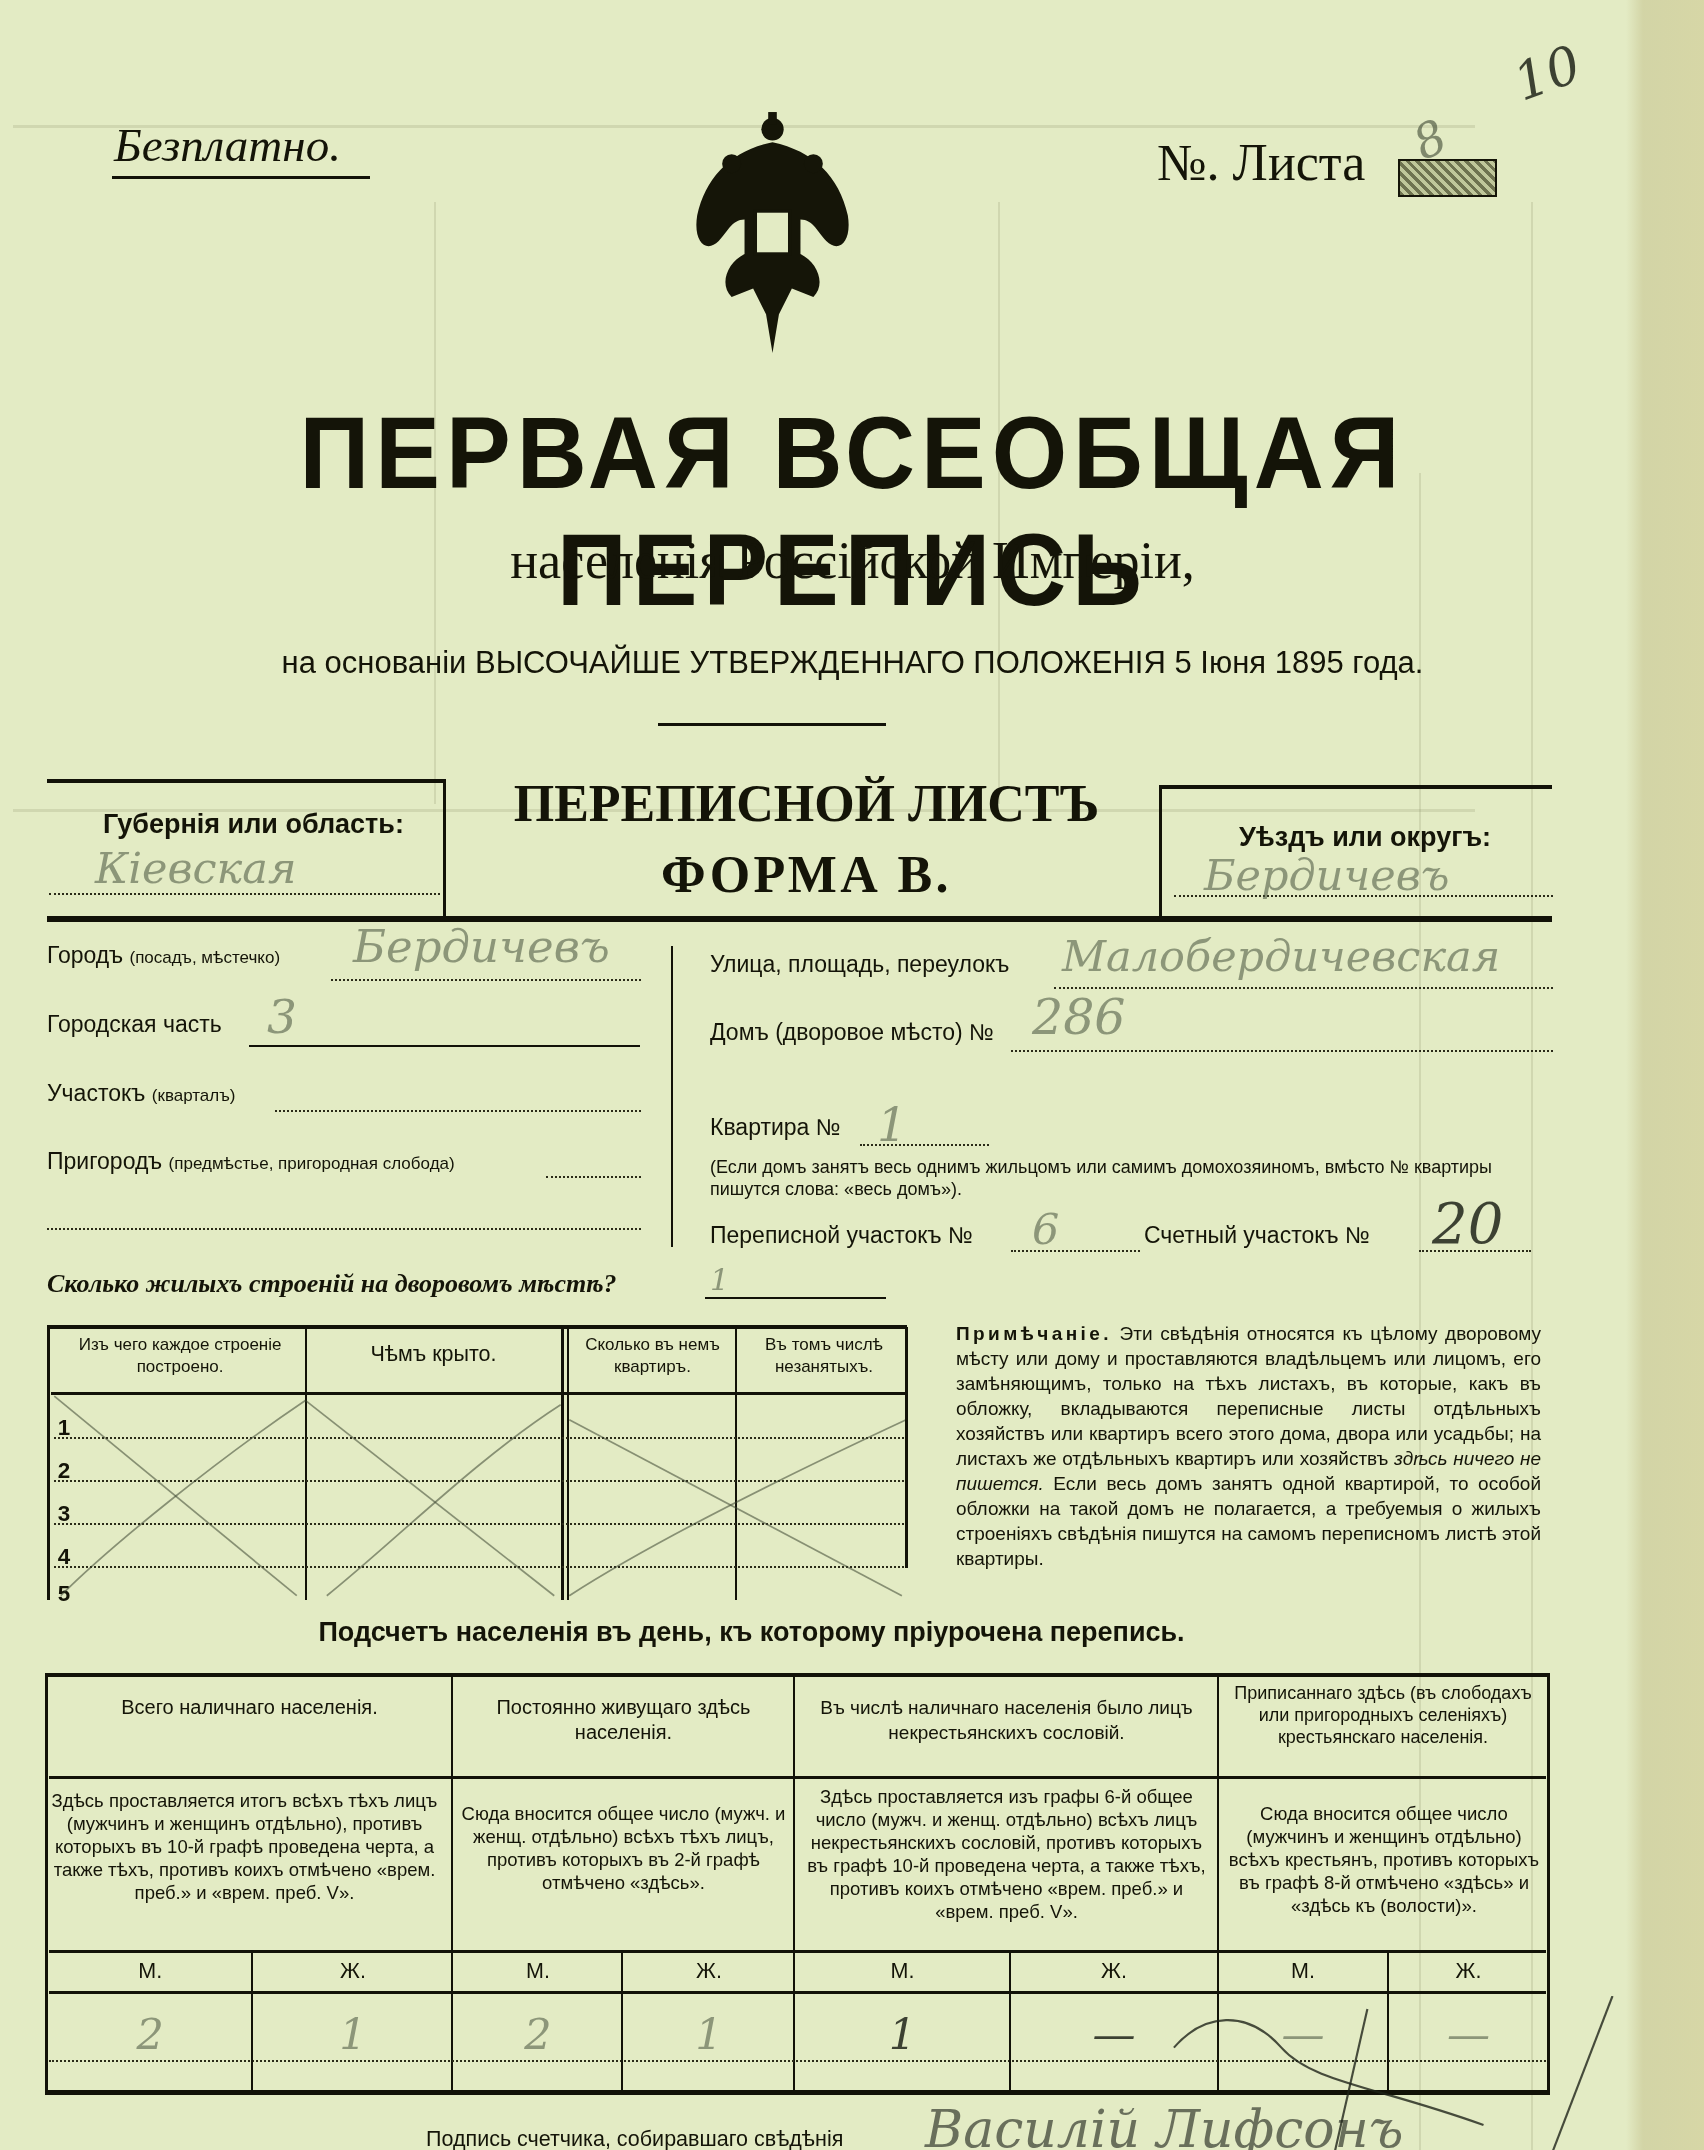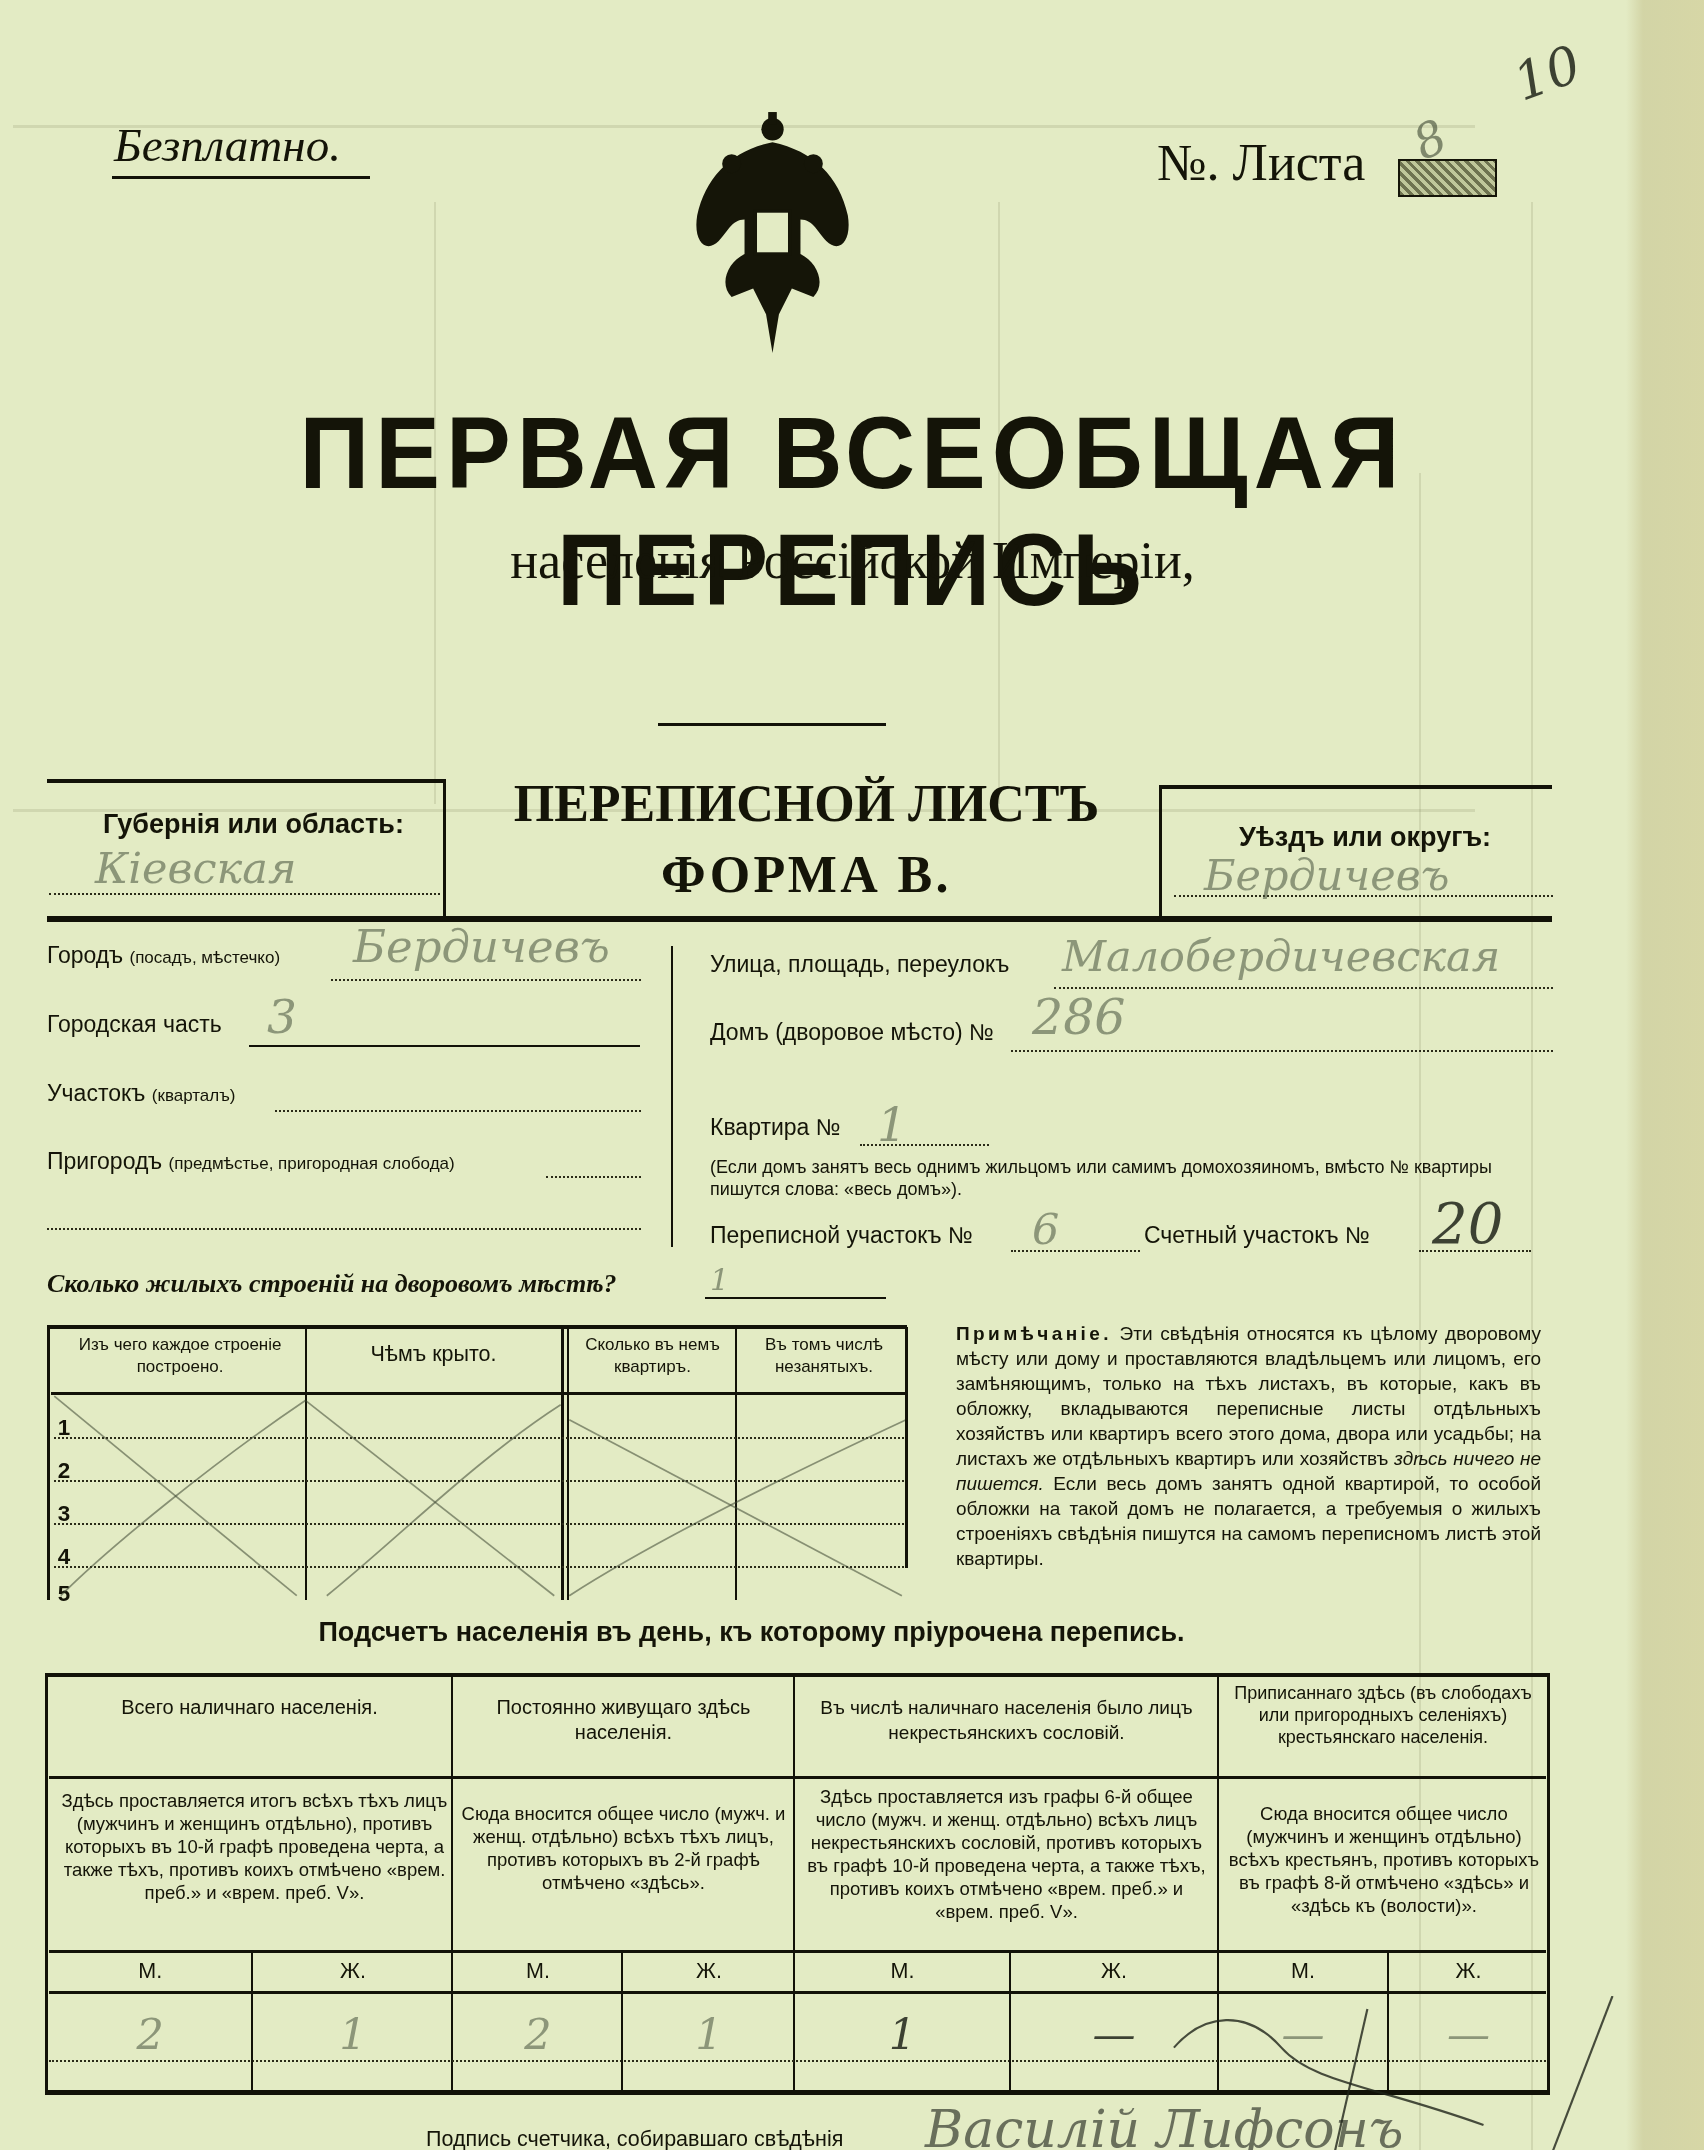--- a/index.html
+++ b/index.html
@@ -61,20 +61,21 @@
     </svg>
   </div>
 
   <div class="abs serif" style="left:1157px;top:133px;font-size:52px;">№. Листа</div>
   <div class="abs" style="left:1398px;top:159px;width:95px;height:34px;background:repeating-linear-gradient(45deg,#6e7350 0 3.4px,#bfc79a 3.4px 6.9px);border:2.6px solid #141408;"></div>
   <div class="abs ink" style="left:1415px;top:112px;font-size:47px;color:rgba(60,70,50,0.6);transform:rotate(-25deg);">8</div>
   <div class="abs ink" style="left:1514px;top:43px;font-size:52px;transform:rotate(-20deg);">10</div>
 
   <div class="abs" style="left:0;top:400px;width:1705px;text-align:center;font-size:97px;font-weight:bold;letter-spacing:6px;transform:scaleY(1.05);">ПЕРВАЯ ВСЕОБЩАЯ ПЕРЕПИСЬ</div>
   <div class="abs serif" style="left:0;top:531px;width:1705px;text-align:center;font-size:52px;">населенія Россійской Имперіи,</div>
+  <div class="abs" style="left:0;top:645px;width:1705px;text-align:center;font-size:31px;">на основаніи ВЫСОЧАЙШЕ УТВЕРЖДЕННАГО ПОЛОЖЕНІЯ 5 Іюня 1895 года.</div>
   <div class="hr" style="left:658px;top:723px;width:228px;height:3.4px;"></div>
 
   <div class="hr" style="left:47px;top:779px;width:396px;height:4.3px;"></div>
   <div class="hr" style="left:1161px;top:785px;width:391px;height:4.3px;"></div>
   <div class="vr" style="left:443px;top:779px;width:2.6px;height:142px;"></div>
   <div class="vr" style="left:1159px;top:785px;width:2.6px;height:135px;"></div>
   <div class="hr" style="left:47px;top:916px;width:1505px;height:6px;"></div>
 
   <div class="label" style="left:103px;top:809px;font-weight:bold;font-size:27px;">Губернія или область:</div>
   <div class="dot" style="left:49px;top:893px;width:391px;"></div>
@@ -188,21 +189,21 @@
     <div class="hr" style="left:4.3px;top:277px;width:1497px;height:2.6px;"></div>
     <div class="hr" style="left:4.3px;top:318px;width:1497px;height:2.6px;"></div>
     <div class="dot" style="left:4.3px;top:387px;width:1497px;"></div>
 
     <div class="vr" style="left:206px;top:277px;width:1.7px;height:140px;"></div>
     <div class="vr" style="left:576px;top:277px;width:1.7px;height:140px;"></div>
     <div class="vr" style="left:964px;top:277px;width:1.7px;height:140px;"></div>
     <div class="vr" style="left:1342px;top:277px;width:1.7px;height:140px;"></div>
 
     <div class="cell-head" style="left:13px;top:21.5px;width:383px;font-size:20px;">Всего наличнаго населенія.</div>
-    <div class="cell-text" style="left:16px;top:116px;width:387px;">Здѣсь проставляется итогъ всѣхъ тѣхъ лицъ (мужчинъ и женщинъ отдѣльно), противъ которыхъ въ 10-й графѣ проведена черта, а также тѣхъ, противъ коихъ отмѣчено «врем. преб.» и «врем. преб. V».</div>
+    <div class="cell-text" style="left:6px;top:116px;width:387px;">Здѣсь проставляется итогъ всѣхъ тѣхъ лицъ (мужчинъ и женщинъ отдѣльно), противъ которыхъ въ 10-й графѣ проведена черта, а также тѣхъ, противъ коихъ отмѣчено «врем. преб.» и «врем. преб. V».</div>
     <div class="mf" style="left:4.3px;top:286px;width:202px;">М.</div>
     <div class="mf" style="left:209px;top:286px;width:198px;">Ж.</div>
     <div class="mf hand" style="left:4.3px;top:336px;width:202px;font-size:43px;">2</div>
     <div class="mf hand" style="left:209px;top:336px;width:198px;font-size:43px;">1</div>
 
     <div class="cell-head" style="left:417px;top:21.5px;width:323px;font-size:20px;">Постоянно живущаго здѣсь населенія.</div>
     <div class="cell-text" style="left:415px;top:129px;width:327px;">Сюда вносится общее число (мужч. и женщ. отдѣльно) всѣхъ тѣхъ лицъ, противъ которыхъ въ 2-й графѣ отмѣчено «здѣсь».</div>
     <div class="mf" style="left:409px;top:286px;width:168px;">М.</div>
     <div class="mf" style="left:579px;top:286px;width:170px;">Ж.</div>
     <div class="mf hand" style="left:409px;top:336px;width:168px;font-size:43px;">2</div>

